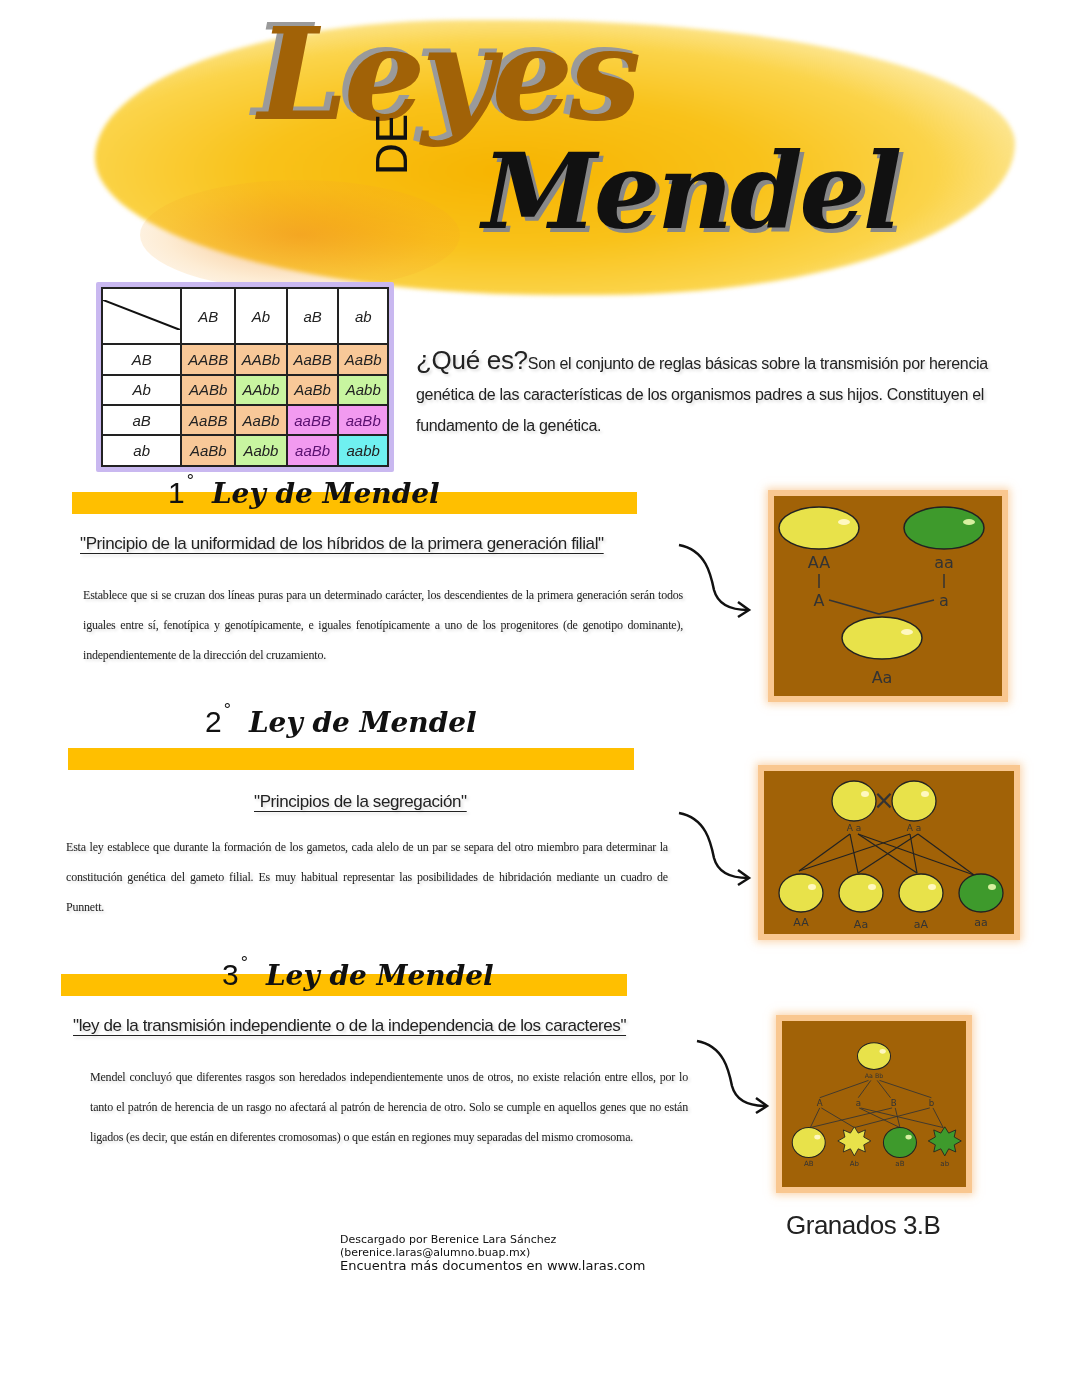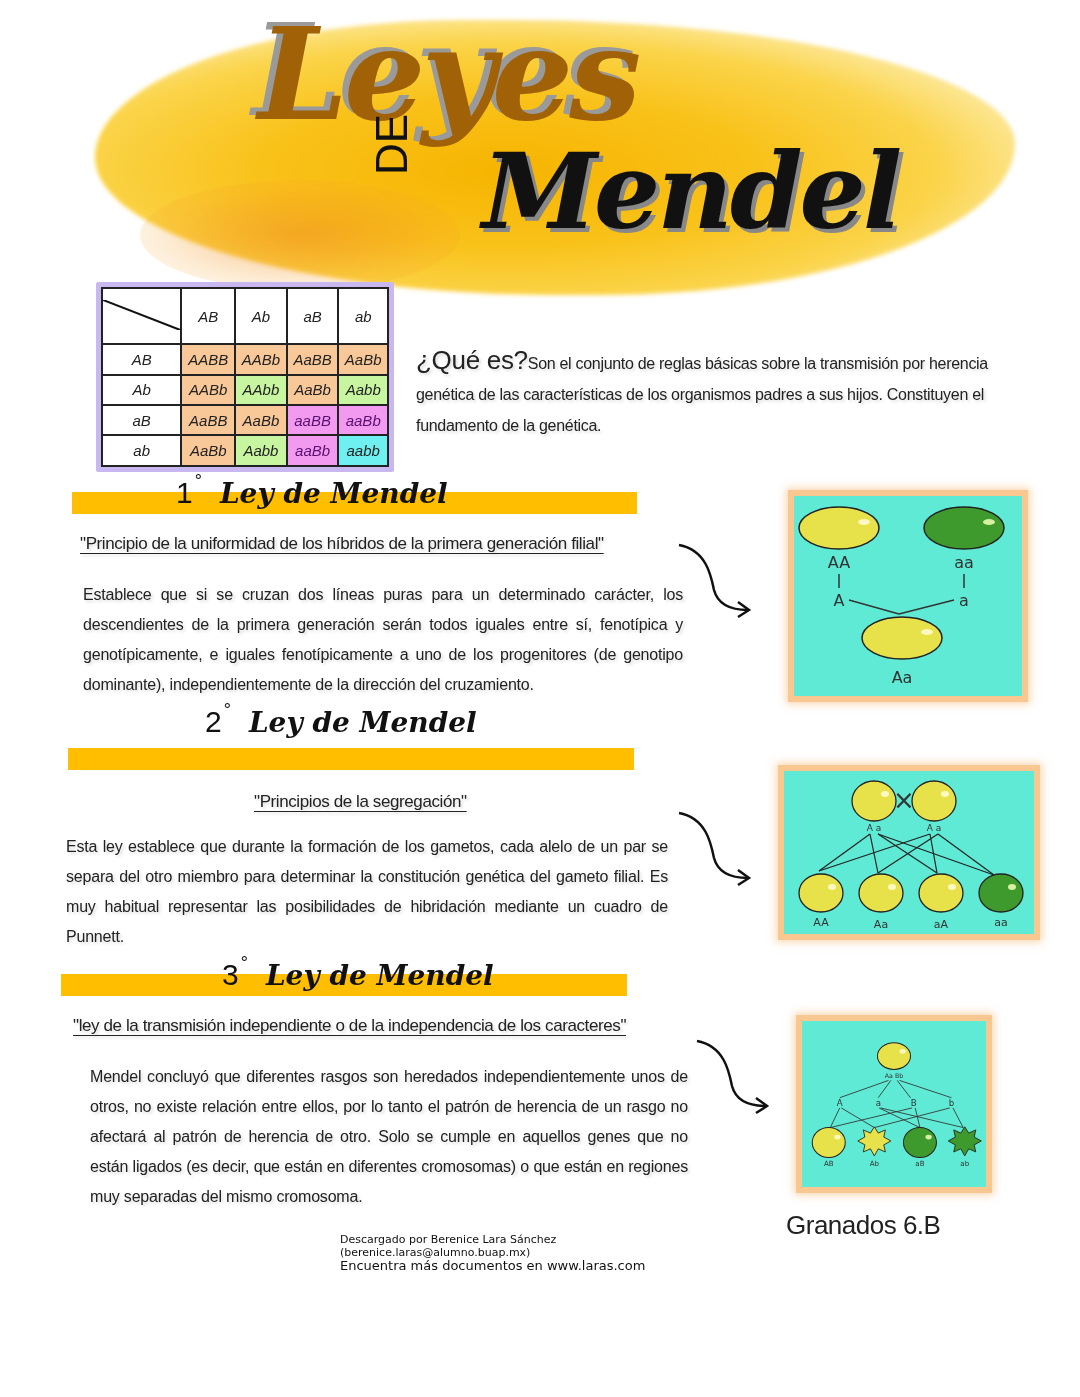--- a/index.html
+++ b/index.html
@@ -26,23 +26,23 @@
   .c-cyan{background:#6ff0f0;}
   
   .que-es{left:416px;top:345px;width:605px;font-family:"Liberation Sans",sans-serif;font-size:16px;line-height:31px;color:#222;text-shadow:2px 2px 3px rgba(0,0,0,0.15);letter-spacing:-0.3px;}
   .que-es .q{font-size:26px;margin-right:0;font-weight:300;}
   
   .bar{background:#ffbf00;height:22px;}
   .law-title{font-family:"DejaVu Serif",serif;font-style:italic;font-weight:bold;font-size:28px;color:#111;line-height:1;white-space:nowrap;}
   .law-title .num{font-family:"Liberation Sans",sans-serif;font-style:normal;font-weight:normal;font-size:30px;margin-right:18px;}
   .law-title .deg{font-family:"Liberation Sans",sans-serif;font-style:normal;font-weight:normal;font-size:18px;vertical-align:top;position:relative;top:-6px;margin-left:2px;}
   .subtitle{font-family:"Liberation Sans",sans-serif;font-size:17px;color:#222;text-decoration:underline;text-underline-offset:4px;white-space:nowrap;letter-spacing:-0.4px;text-shadow:2px 2px 3px rgba(0,0,0,0.15);}
-  .para{font-family:Liberation Sans, sans-serif;font-size:16px;line-height:30px;color:#222;text-align:justify;letter-spacing:-0.2px;text-shadow:2px 2px 3px rgba(0,0,0,0.15);}
-  
-  .frame{background:#5eead4;border:6px solid #f9c790;box-shadow:0 0 8px 2px rgba(245,180,110,0.55);box-sizing:border-box;margin-left:20px;}
+  .para{font-family:Liberation Serif, serif;font-size:12px;line-height:30px;color:#222;text-align:justify;letter-spacing:-0.2px;text-shadow:2px 2px 3px rgba(0,0,0,0.15);}
+  
+  .frame{background:#a16207;border:6px solid #f9c790;box-shadow:0 0 8px 2px rgba(245,180,110,0.55);box-sizing:border-box;}
   .frame svg{display:block;width:100%;height:100%;}
   .arrow svg{display:block;}
   .footer{font-family:"DejaVu Sans",sans-serif;font-size:11px;color:#111;text-align:left;line-height:13px;}
   .footer .big{font-size:13px;}
   .signature{font-family:"Liberation Sans",sans-serif;font-size:26px;color:#222;font-weight:300;letter-spacing:-0.5px;}
 </style>
 </head>
 <body>
 
 <div class="abs splash"></div>
@@ -95,21 +95,21 @@
     </tr>
   </tbody>
     </table>
 </div>
 
 <div class="abs que-es">
   <span class="q">¿Qué es?</span><span>Son el conjunto de reglas básicas sobre la transmisión por herencia genética de las características de los organismos padres a sus hijos. Constituyen el fundamento de la genética.</span>
 </div>
 
 <div class="abs bar" style="left:72px;top:492px;width:565px;"></div>
-<div class="abs law-title" style="left:176px;top:478px;">
+<div class="abs law-title" style="left:168px;top:478px;">
   <span class="num"><span>1</span><span class="deg">°</span></span><span>Ley de Mendel</span>
 </div>
 <div class="abs subtitle" style="left:80px;top:534px;">"Principio de la uniformidad de los híbridos de la primera generación filial"</div>
 <div class="abs para" style="left:83px;top:580px;width:600px;">Establece que si se cruzan dos líneas puras para un determinado carácter, los descendientes de la primera generación serán todos iguales entre sí, fenotípica y genotípicamente, e iguales fenotípicamente a uno de los progenitores (de genotipo dominante), independientemente de la dirección del cruzamiento.</div>
 <div class="abs arrow" style="left:676px;top:540px;">
   <svg width="80" height="80" viewBox="0 0 80 80">
       <path d="M3 5 C 30 10, 35 35, 38 50 C 42 65, 55 70, 72 70" fill="none" stroke="#111" stroke-width="2.5"></path>
       <path d="M62 62 L73 70 L62 77" fill="none" stroke="#111" stroke-width="2.5"></path>
     </svg>
 </div>
@@ -222,19 +222,19 @@
     <ellipse cx="150" cy="132" rx="21" ry="19" fill="#3e9a2c" stroke="#222" stroke-width="1.3"></ellipse>
       <ellipse cx="161" cy="125" rx="4" ry="3" fill="#d8f0a0"></ellipse>
     <polygon points="207,112 212,120 221,116 219,125 228,130 219,135 221,144 212,140 207,149 202,140 193,144 195,135 186,130 195,125 193,116 202,120" fill="#3e9a2c" stroke="#222" stroke-width="1.1"></polygon>
     <text x="34" y="162" font-size="9" text-anchor="middle" font-family="DejaVu Sans, sans-serif" fill="#333">AB</text>
     <text x="92" y="162" font-size="9" text-anchor="middle" font-family="DejaVu Sans, sans-serif" fill="#333">Ab</text>
     <text x="150" y="162" font-size="9" text-anchor="middle" font-family="DejaVu Sans, sans-serif" fill="#333">aB</text>
     <text x="207" y="162" font-size="9" text-anchor="middle" font-family="DejaVu Sans, sans-serif" fill="#333">ab</text>
   </svg>
 </div>
 
-<div class="abs signature" style="left:786px;top:1210px;">Granados 6.B</div>
+<div class="abs signature" style="left:786px;top:1210px;">Granados 3.B</div>
 
 <div class="abs footer" style="left:340px;top:1233px;width:400px;">
   <div>Descargado por Berenice Lara Sánchez</div>
   <div>(berenice.laras@alumno.buap.mx)</div>
   <div class="big">Encuentra más documentos en www.laras.com</div>
 </div>
 
 </body></html>

